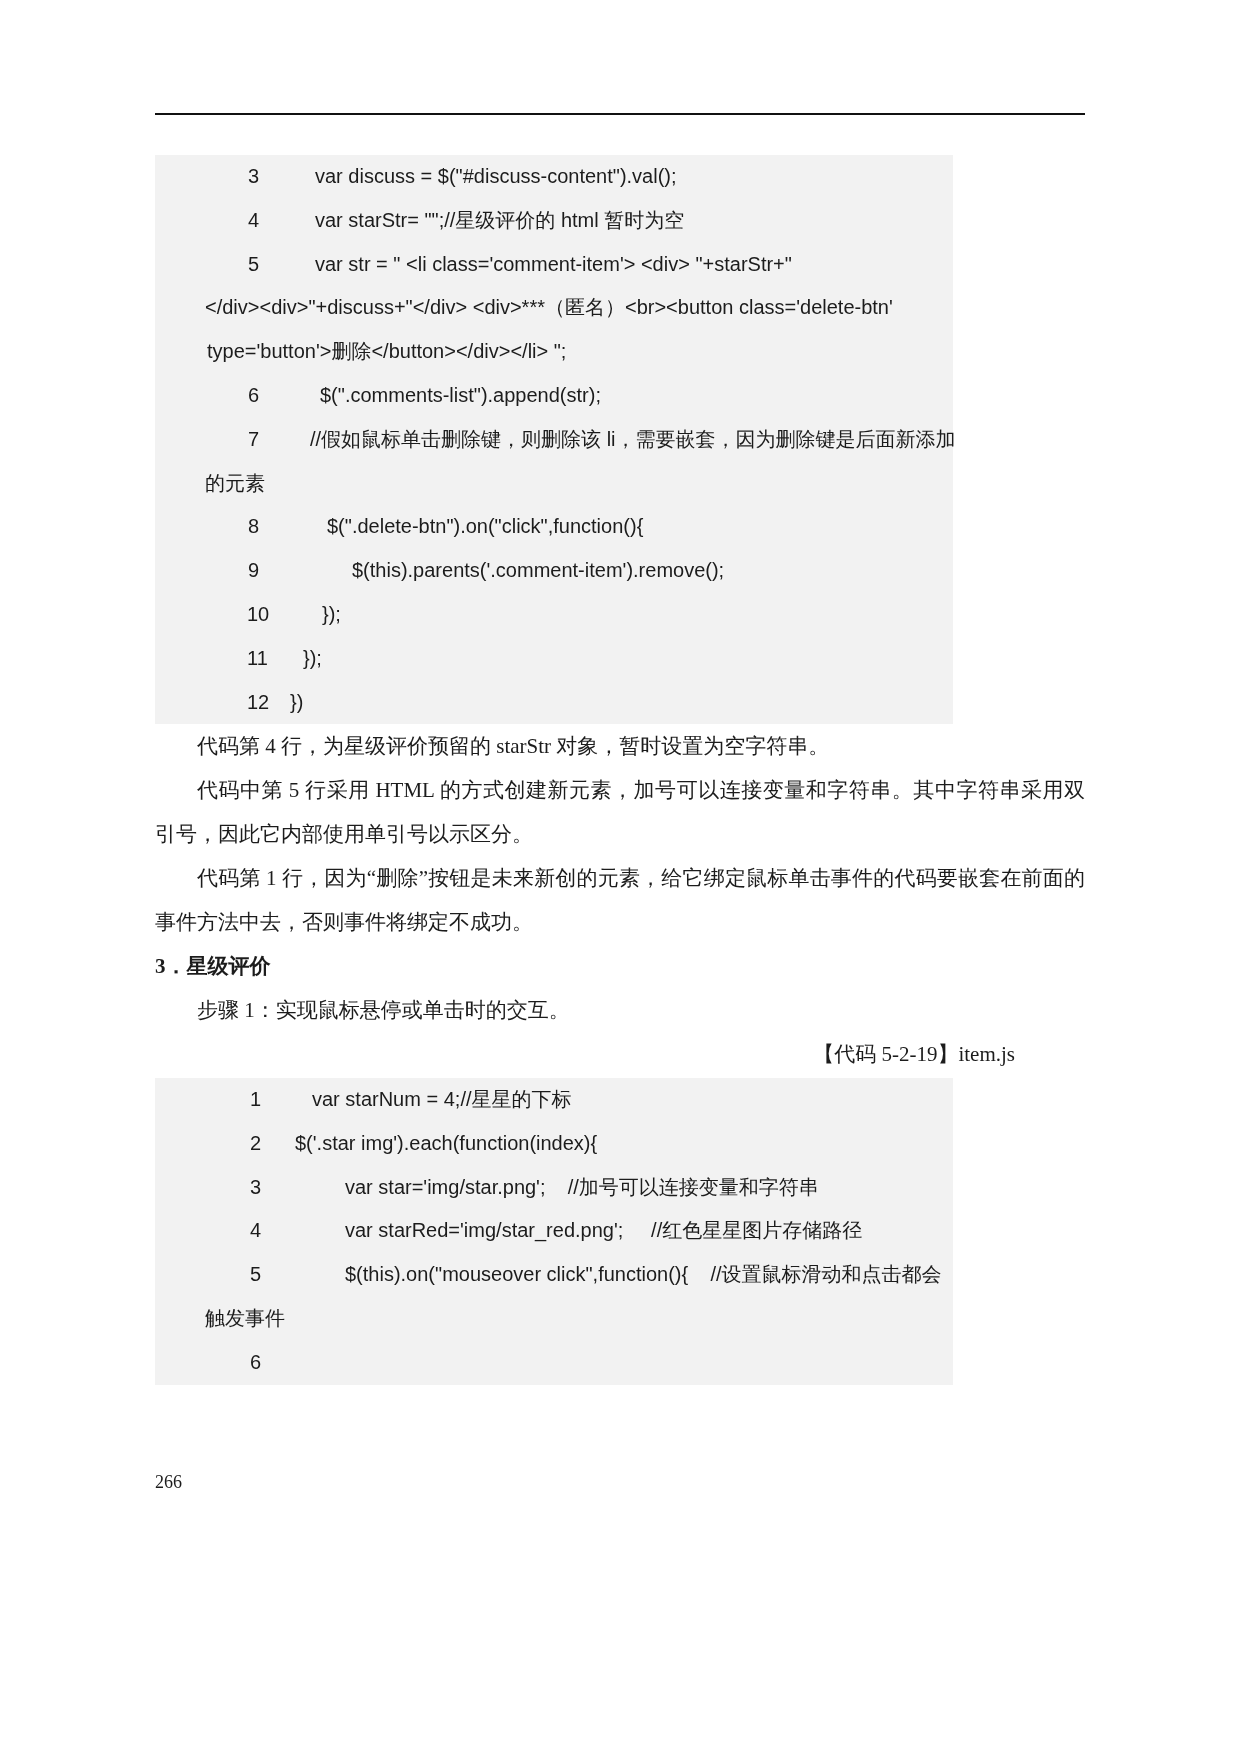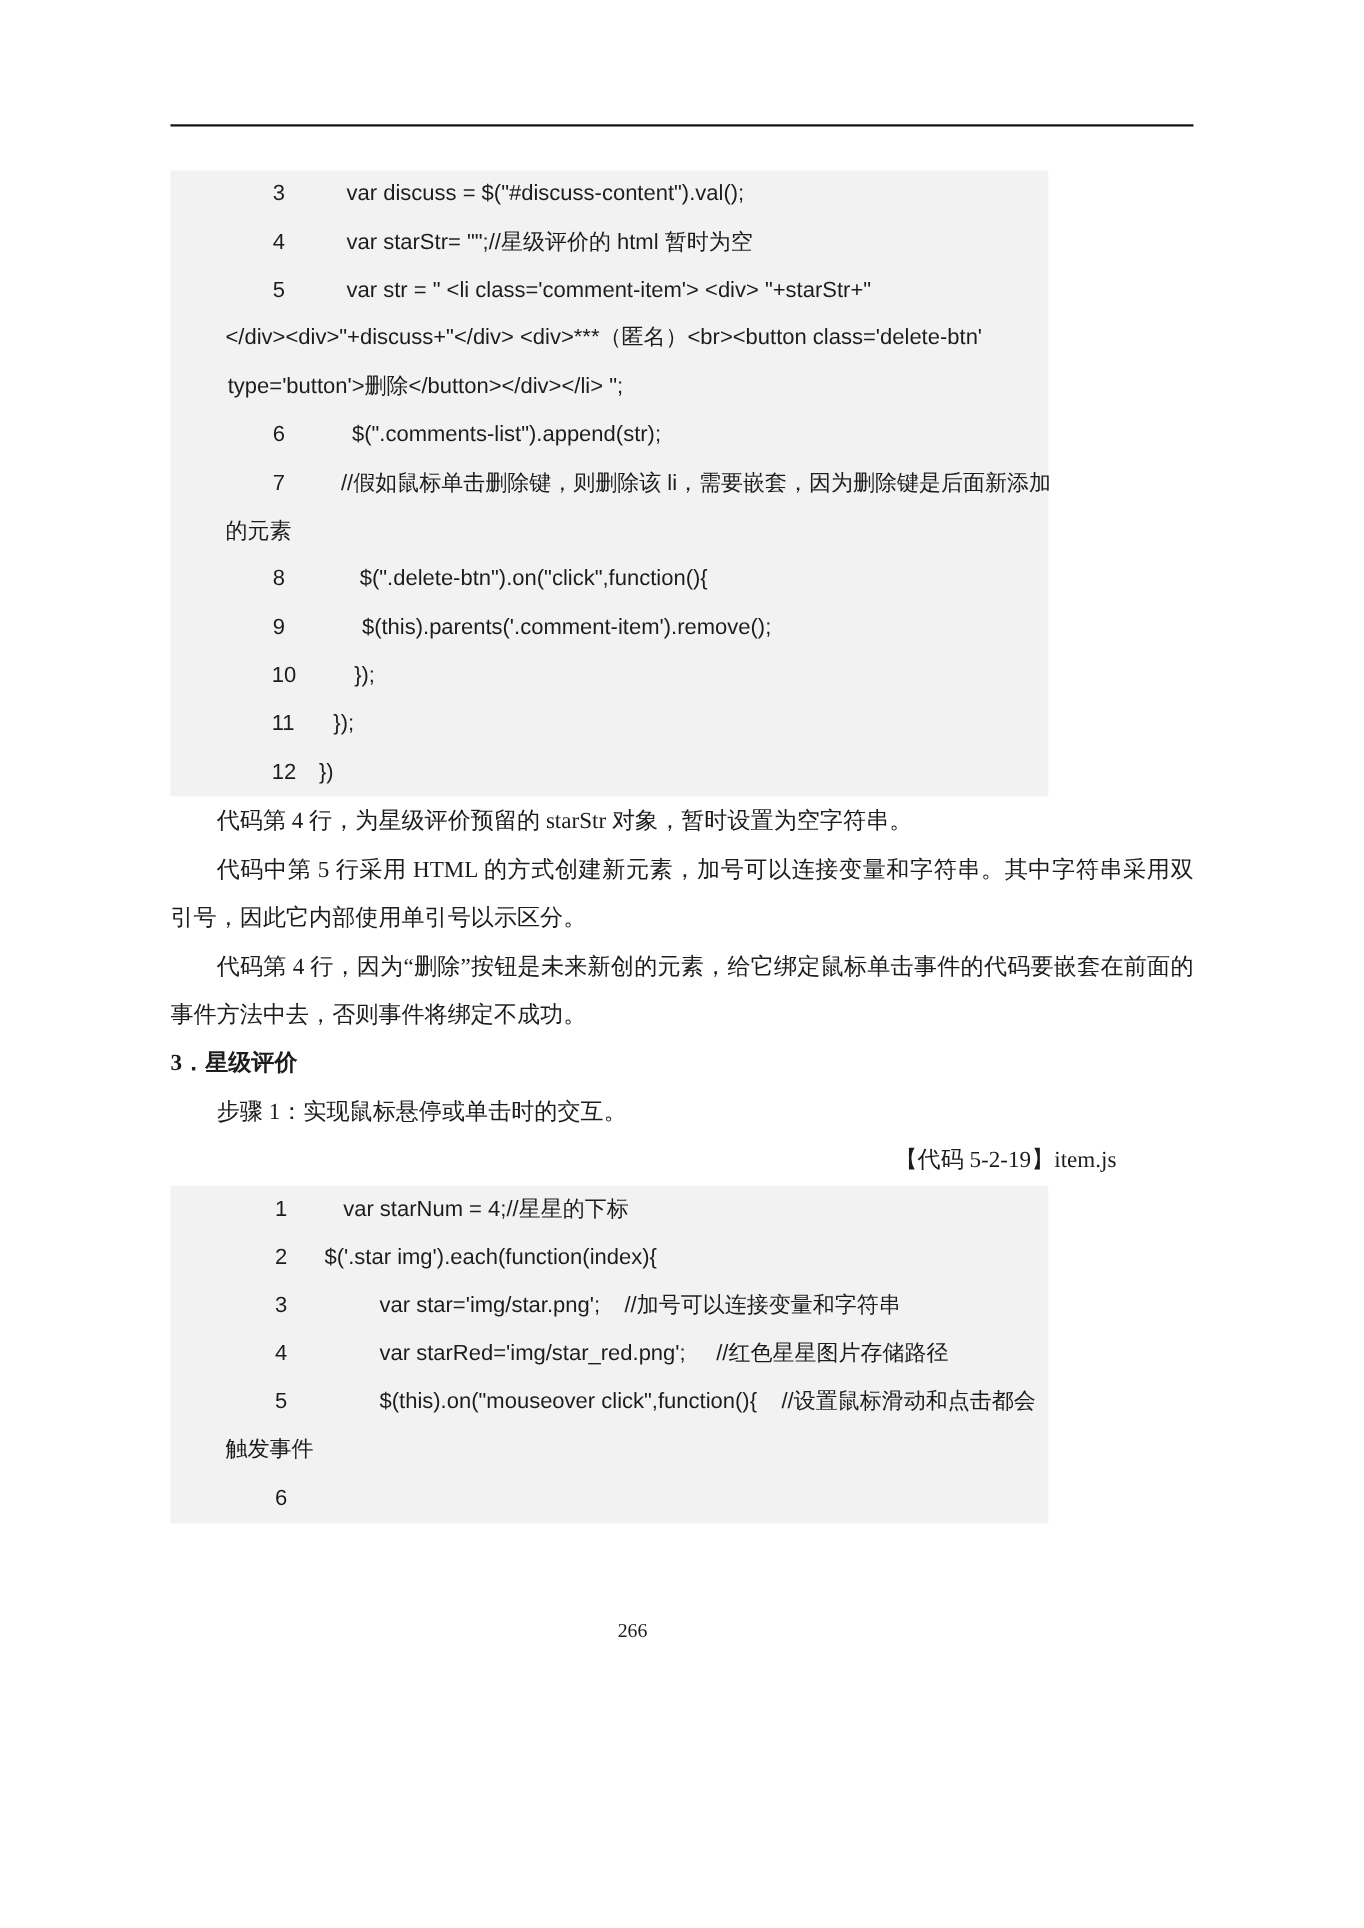--- a/index.html
+++ b/index.html
@@ -62,21 +62,21 @@
   }
   .caption{
     margin:0;
     width:860px;
     text-align:right;
   }
   .page-number{
     position:absolute;
     left:155px; top:1460px;
     width:840px;
-    text-align:center;
+    text-align:left;
     font-size:18px;
     line-height:44px;
   }
 </style>
 </head>
 <body>
 
 <div class="page">
 
   <div class="top-rule"></div>
@@ -113,40 +113,40 @@
     <div class="code-line">
       <span class="ln" style="left:93px"></span>
       <span class="ct" style="left:50px">的元素</span>
     </div>
     <div class="code-line">
       <span class="ln" style="left:93px">8</span>
       <span class="ct" style="left:172px">$(".delete-btn").on("click",function(){</span>
     </div>
     <div class="code-line">
       <span class="ln" style="left:93px">9</span>
-      <span class="ct" style="left:174px">$(this).parents('.comment-item').remove();</span>
+      <span class="ct" style="left:197px">$(this).parents('.comment-item').remove();</span>
     </div>
     <div class="code-line">
       <span class="ln" style="left:92px">10</span>
       <span class="ct" style="left:167px">});</span>
     </div>
     <div class="code-line">
       <span class="ln" style="left:92px">11</span>
       <span class="ct" style="left:148px">});</span>
     </div>
     <div class="code-line">
       <span class="ln" style="left:92px">12</span>
       <span class="ct" style="left:135px">})</span>
     </div>
   </div>
 
   <div class="flow">
     <p class="para">代码第 4 行，为星级评价预留的 starStr 对象，暂时设置为空字符串。</p>
     <p class="para">代码中第 5 行采用 HTML 的方式创建新元素，加号可以连接变量和字符串。其中字符串采用双引号，因此它内部使用单引号以示区分。</p>
-    <p class="para">代码第 4 行，因为“删除”按钮是未来新创的元素，给它绑定鼠标单击事件的代码要嵌套在前面的事件方法中去，否则事件将绑定不成功。</p>
+    <p class="para">代码第 1 行，因为“删除”按钮是未来新创的元素，给它绑定鼠标单击事件的代码要嵌套在前面的事件方法中去，否则事件将绑定不成功。</p>
     <h3 class="heading">3．星级评价</h3>
     <p class="para">步骤 1：实现鼠标悬停或单击时的交互。</p>
     <p class="para caption" style="text-indent:0;">【代码 5-2-19】item.js</p>
   </div>
 
   <div class="code-block" style="top:1078px;">
     <div class="code-line">
       <span class="ln" style="left:95px">1</span>
       <span class="ct" style="left:157px">var starNum = 4;//星星的下标</span>
     </div>

